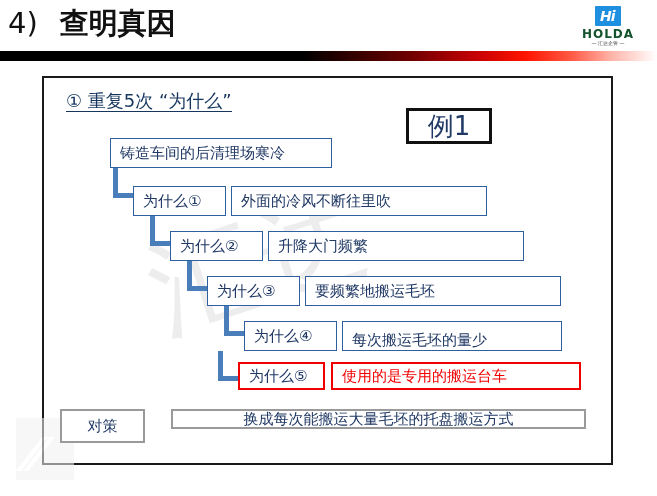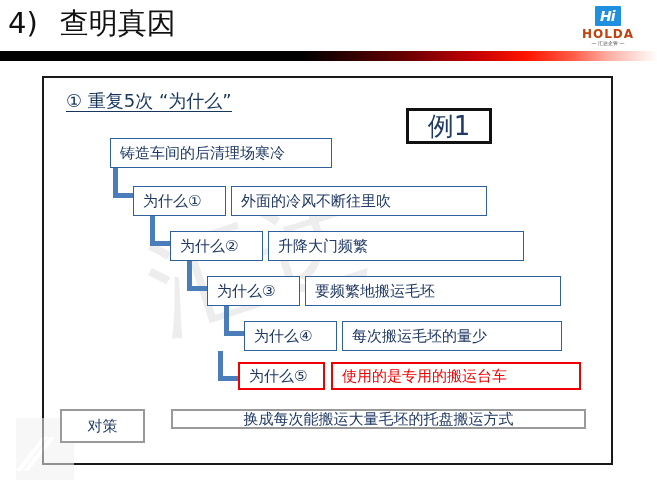--- a/index.html
+++ b/index.html
@@ -9,41 +9,41 @@
     font-family:"DejaVu Sans","Liberation Sans",sans-serif;
     overflow:hidden;position:relative;
   }
   
   #header{position:absolute;left:0;top:0;width:657px;height:56px;background:#fff;}
   #slide-title{
     position:absolute;left:8px;top:4px;
     font-size:29px;color:#111;letter-spacing:0px;white-space:nowrap;
   }
   #slide-title .num{font-weight:400;}
-  #slide-title .tt{margin-left:22px;border-bottom:2px solid #6d28d9;padding-bottom:12px;}
+  #slide-title .tt{margin-left:22px;border-bottom:2px solid #6d28d9;padding-bottom:12px;font-weight:bold;}
   #divider{
     position:absolute;left:0;top:51px;width:657px;height:10px;
     background:linear-gradient(to right,
        #000000 0%, #000000 46%, #6b0000 62%, #c20000 72%,
        #ff1400 80%, #ff5a45 87%, #ffb3a8 93%, #ffffff 100%);
   }
   
   #logo{position:absolute;right:10px;top:6px;width:78px;height:44px;}
   #logo-mark{
     position:absolute;left:26px;top:0px;width:26px;height:20px;
     background:#1f8fe0;border-radius:1px;
   }
   #logo-mark .gl{
     position:absolute;color:#fff;font-style:italic;font-weight:bold;
     font-size:14px;line-height:20px;left:5px;top:0px;letter-spacing:-1px;
     font-family:"DejaVu Sans","Liberation Sans",sans-serif;
   }
   #logo-word{
     position:absolute;left:0;top:21px;width:78px;text-align:center;
-    font-size:12px;font-weight:bold;color:#c2410c;letter-spacing:1px;
+    font-size:12px;font-weight:bold;color:#14532d;letter-spacing:1px;
     font-family:"DejaVu Sans","Liberation Sans",sans-serif;
   }
   #logo-sub{
     position:absolute;left:0;top:34px;width:78px;text-align:center;
     font-size:5px;color:#333;letter-spacing:0px;white-space:nowrap;
   }
   #logo-sub .dash{color:#333;}
   
   #frame{
     position:absolute;left:42px;top:76px;width:571px;height:389px;
@@ -184,21 +184,21 @@
 
 <div class="conn" style="left:224px;top:306px;width:40px;height:33px;">
   <div class="v" style="left:0;top:0;height:30px;"></div>
   <div class="h" style="left:0;top:25px;width:22px;"></div>
   <div class="head" style="left:21px;top:19.5px;"></div>
 </div>
 
 <div class="bx pad" style="left:244px;top:321px;width:93px;height:30px;text-align:right;">
   <span>为什么④</span>
 </div>
-<div class="bx pad" style="left:342px;top:321px;width:220px;height:30px;">
+<div class="bx pad" style="left:342px;top:321px;width:220px;height:30px;align-items:flex-end;">
   <span>每次搬运毛坯的量少</span>
 </div>
 
 <div class="conn" style="left:218px;top:351px;width:40px;height:33px;">
   <div class="v" style="left:0;top:0;height:30px;"></div>
   <div class="h" style="left:0;top:25px;width:22px;"></div>
   <div class="head" style="left:21px;top:19.5px;"></div>
 </div>
 
 <div class="bx pad red" style="left:238px;top:362px;width:87px;height:28px;">

